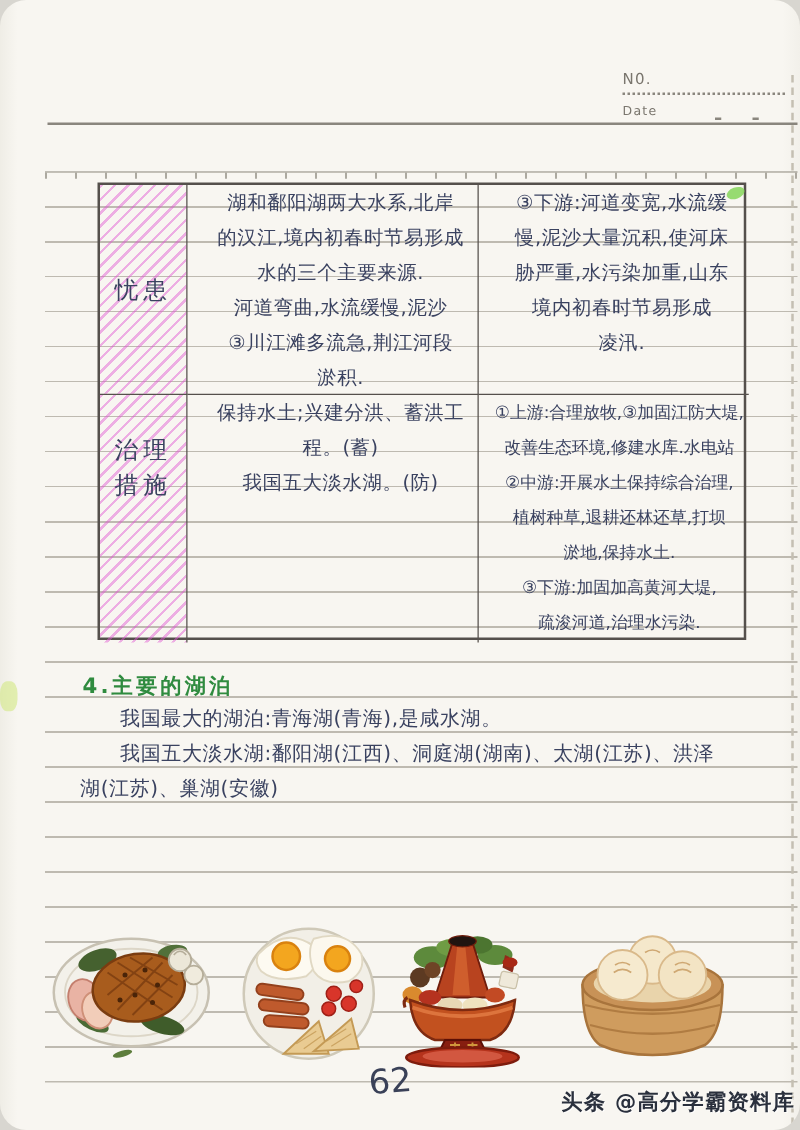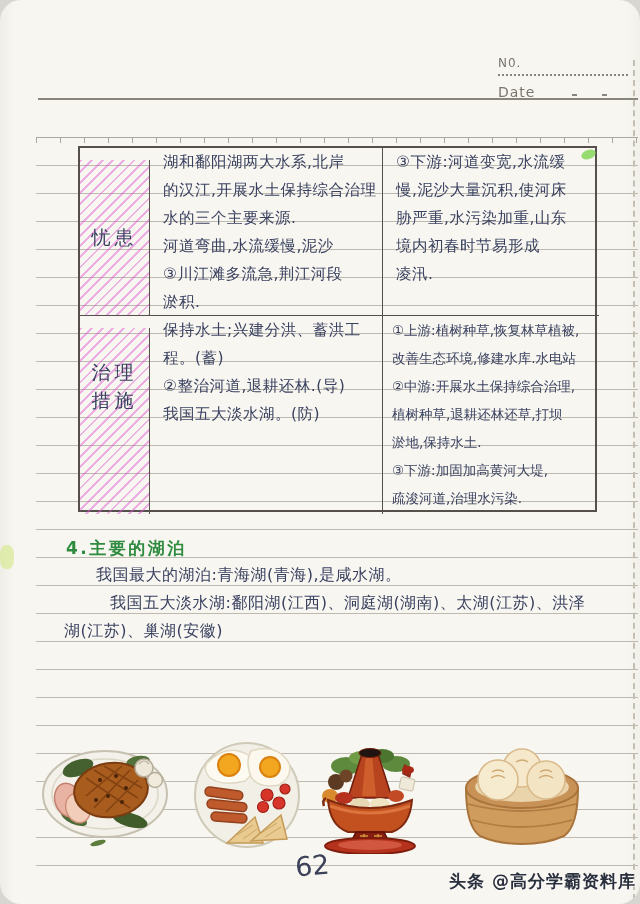--- a/index.html
+++ b/index.html
@@ -5,21 +5,21 @@
   * { margin:0; padding:0; box-sizing:border-box; }
   body { background:#d8d6d0; font-family:"DejaVu Sans", sans-serif; }
   .page{
     position:relative; width:640px; height:904px; margin:0 auto;
     background:linear-gradient(90deg,#efede6 0,#f8f6f1 14px,#f8f6f1 626px,#f2f0ea 640px);
     overflow:hidden; color:#3a4260;border-radius:21px;
   }
   
   .no-label{position:absolute;left:498px;top:56px;font-size:12px;color:#7a766e;letter-spacing:1px;}
   .no-dots{position:absolute;left:498px;top:62px;width:130px;height:14px;border-bottom:2px dotted #8a867e;}
-  .date-label{position:absolute;left:498px;top:84px;font-size:14px;color:#7a766e;letter-spacing:1px;}
+  .date-label{position:absolute;left:498px;top:84px;font-size:10px;color:#7a766e;letter-spacing:1px;}
   .date-dot{position:absolute;top:94px;width:5px;height:2px;background:#8a867e;}
   .date-dot.d1{left:572px;} .date-dot.d2{left:602px;}
   .top-rule{position:absolute;left:38px;top:98px;width:600px;height:2px;background:#6e6a62;opacity:.8;}
   .tick-line{
     position:absolute;left:36px;top:137px;width:602px;height:6px;
     border-top:1.5px solid #8d897f;
     background:repeating-linear-gradient(90deg,#8d897f 0 1.5px,transparent 1.5px 24px);
     opacity:.7;
   }
   
@@ -30,32 +30,32 @@
   }
   .edge-dashes{position:absolute;left:633px;top:60px;height:840px;width:0;border-left:2px dashed #c4bfb2;}
   
   .notes-table{
     position:absolute;left:78px;top:146px;width:519px;height:366px;
     display:grid;grid-template-columns:70px 233px 216px;grid-template-rows:168px 198px;
     border:2px solid #55504c;
   }
   .cell{border-right:1.6px solid #55504c;border-bottom:1.6px solid #55504c;overflow:hidden;}
   .cell.lastcol{border-right:none;} .cell.lastrow{border-bottom:none;}
-  .hatch{background:repeating-linear-gradient(135deg,rgba(224,86,210,.45) 0 2px,transparent 2px 7.5px);margin-top:12px;}
+  .hatch{background:repeating-linear-gradient(135deg,rgba(224,86,210,.45) 0 2px,transparent 2px 7.5px);}
   .label-center{display:flex;align-items:center;justify-content:center;font-size:19px;letter-spacing:4px;}
   .label-two{padding-top:30px;text-align:center;font-size:19px;letter-spacing:4px;}
   .label-two div{height:28px;line-height:28px;}
-  .tl{height:28px;line-height:28px;font-size:15.5px;white-space:nowrap;padding-left:13px;letter-spacing:.5px;}
+  .tl{height:28px;line-height:28px;font-size:15.5px;white-space:nowrap;padding-left:13px;letter-spacing:.5px;text-align:center;}
   .cell-r2c3 .tl{font-size:13.5px;padding-left:9px;letter-spacing:0;}
   .green-mark{position:absolute;left:581px;top:150px;width:15px;height:9px;background:#86d65a;border-radius:50%;transform:rotate(-20deg);opacity:.85;}
   .left-smudge{position:absolute;left:0;top:545px;width:14px;height:24px;background:#cfe87a;opacity:.55;border-radius:40%;}
   
   .sec-heading{position:absolute;left:66px;top:537px;font-size:17px;font-weight:700;color:#2f8b3f;letter-spacing:2.5px;}
   .sline{position:absolute;font-size:16px;height:22px;white-space:nowrap;letter-spacing:.5px;}
-  .sline.l1{left:96px;top:565px;} .sline.l2{left:110px;top:593px;} .sline.l3{left:64px;top:621px;}
+  .sline.l1{left:96px;top:565px;} .sline.l2{left:96px;top:593px;} .sline.l3{left:64px;top:621px;}
   
   .food{position:absolute;}
   .food-1{left:38px;top:738px;} .food-2{left:193px;top:733px;}
   .food-3{left:316px;top:724px;} .food-4{left:458px;top:742px;}
   
   .page-number{position:absolute;left:295px;top:850px;font-size:27px;color:#3a4158;transform:rotate(-5deg);}
   .watermark{position:absolute;right:4px;top:870px;font-size:17px;font-weight:700;color:#2a303d;letter-spacing:1px;
     text-shadow:1px 1px 0 rgba(255,255,255,.7);}
 </style>
 </head>
@@ -72,45 +72,44 @@
   <div class="tick-line"></div>
   <div class="ruled"></div>
   <div class="edge-dashes"></div>
 
   <div class="notes-table">
     <div class="cell hatch label-center">
       <span>忧患</span>
     </div>
     <div class="cell">
       <div class="tl">湖和鄱阳湖两大水系,北岸</div>
-      <div class="tl">的汉江,开展水土保持综合治理</div>
+      <div class="tl">的汉江,境内初春时节易形成</div>
       <div class="tl">水的三个主要来源.</div>
       <div class="tl">河道弯曲,水流缓慢,泥沙</div>
       <div class="tl">③川江滩多流急,荆江河段</div>
       <div class="tl">淤积.</div>
     </div>
     <div class="cell lastcol">
       <div class="tl">③下游:河道变宽,水流缓</div>
       <div class="tl">慢,泥沙大量沉积,使河床</div>
       <div class="tl">胁严重,水污染加重,山东</div>
       <div class="tl">境内初春时节易形成</div>
       <div class="tl">凌汛.</div>
     </div>
     <div class="cell hatch label-two lastrow">
       <div>治理</div>
       <div>措施</div>
     </div>
     <div class="cell lastrow">
       <div class="tl">保持水土;兴建分洪、蓄洪工</div>
       <div class="tl">程。(蓄)</div>
-      <div class="tl">②整治河道,退耕还林.(导)</div>
       <div class="tl">我国五大淡水湖。(防)</div>
     </div>
     <div class="cell lastcol lastrow cell-r2c3">
-      <div class="tl">①上游:植树种草,恢复林草植被,</div>
+      <div class="tl">①上游:合理放牧,③加固江防大堤,</div>
       <div class="tl">改善生态环境,修建水库.水电站</div>
       <div class="tl">②中游:开展水土保持综合治理,</div>
       <div class="tl">植树种草,退耕还林还草,打坝</div>
       <div class="tl">淤地,保持水土.</div>
       <div class="tl">③下游:加固加高黄河大堤,</div>
       <div class="tl">疏浚河道,治理水污染.</div>
     </div>
   </div>
   <div class="green-mark"></div>
   <div class="left-smudge"></div>

